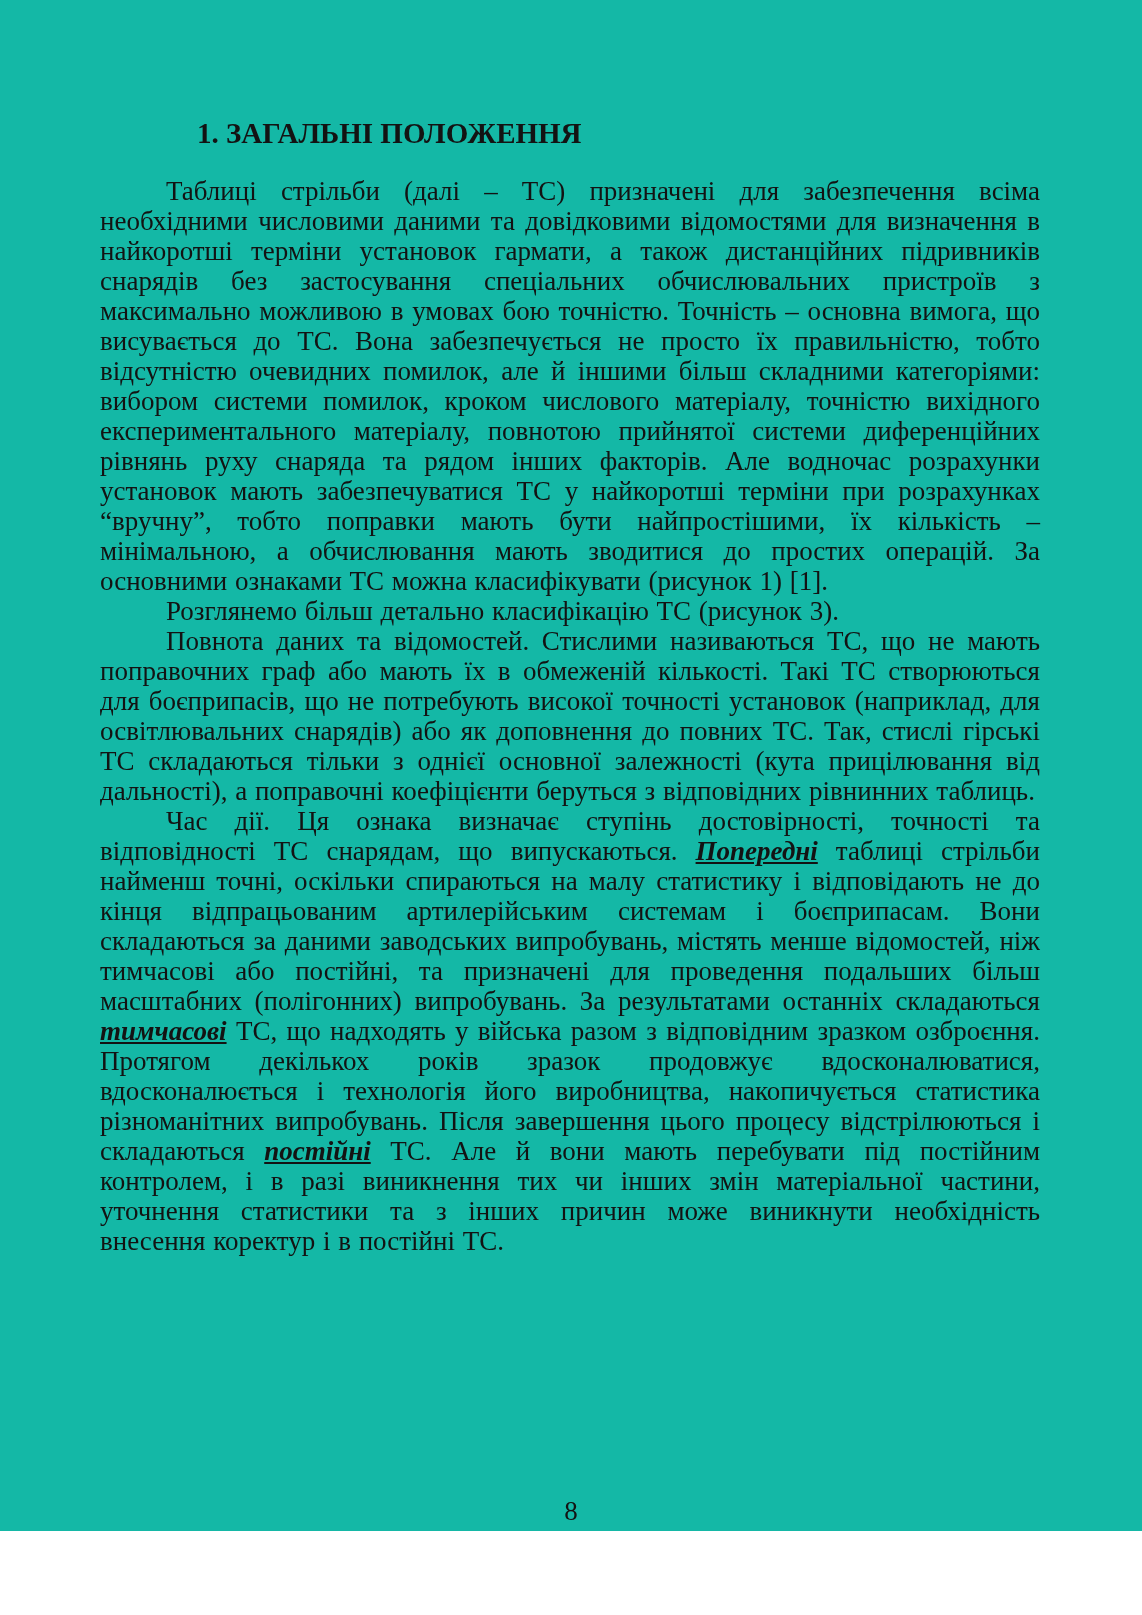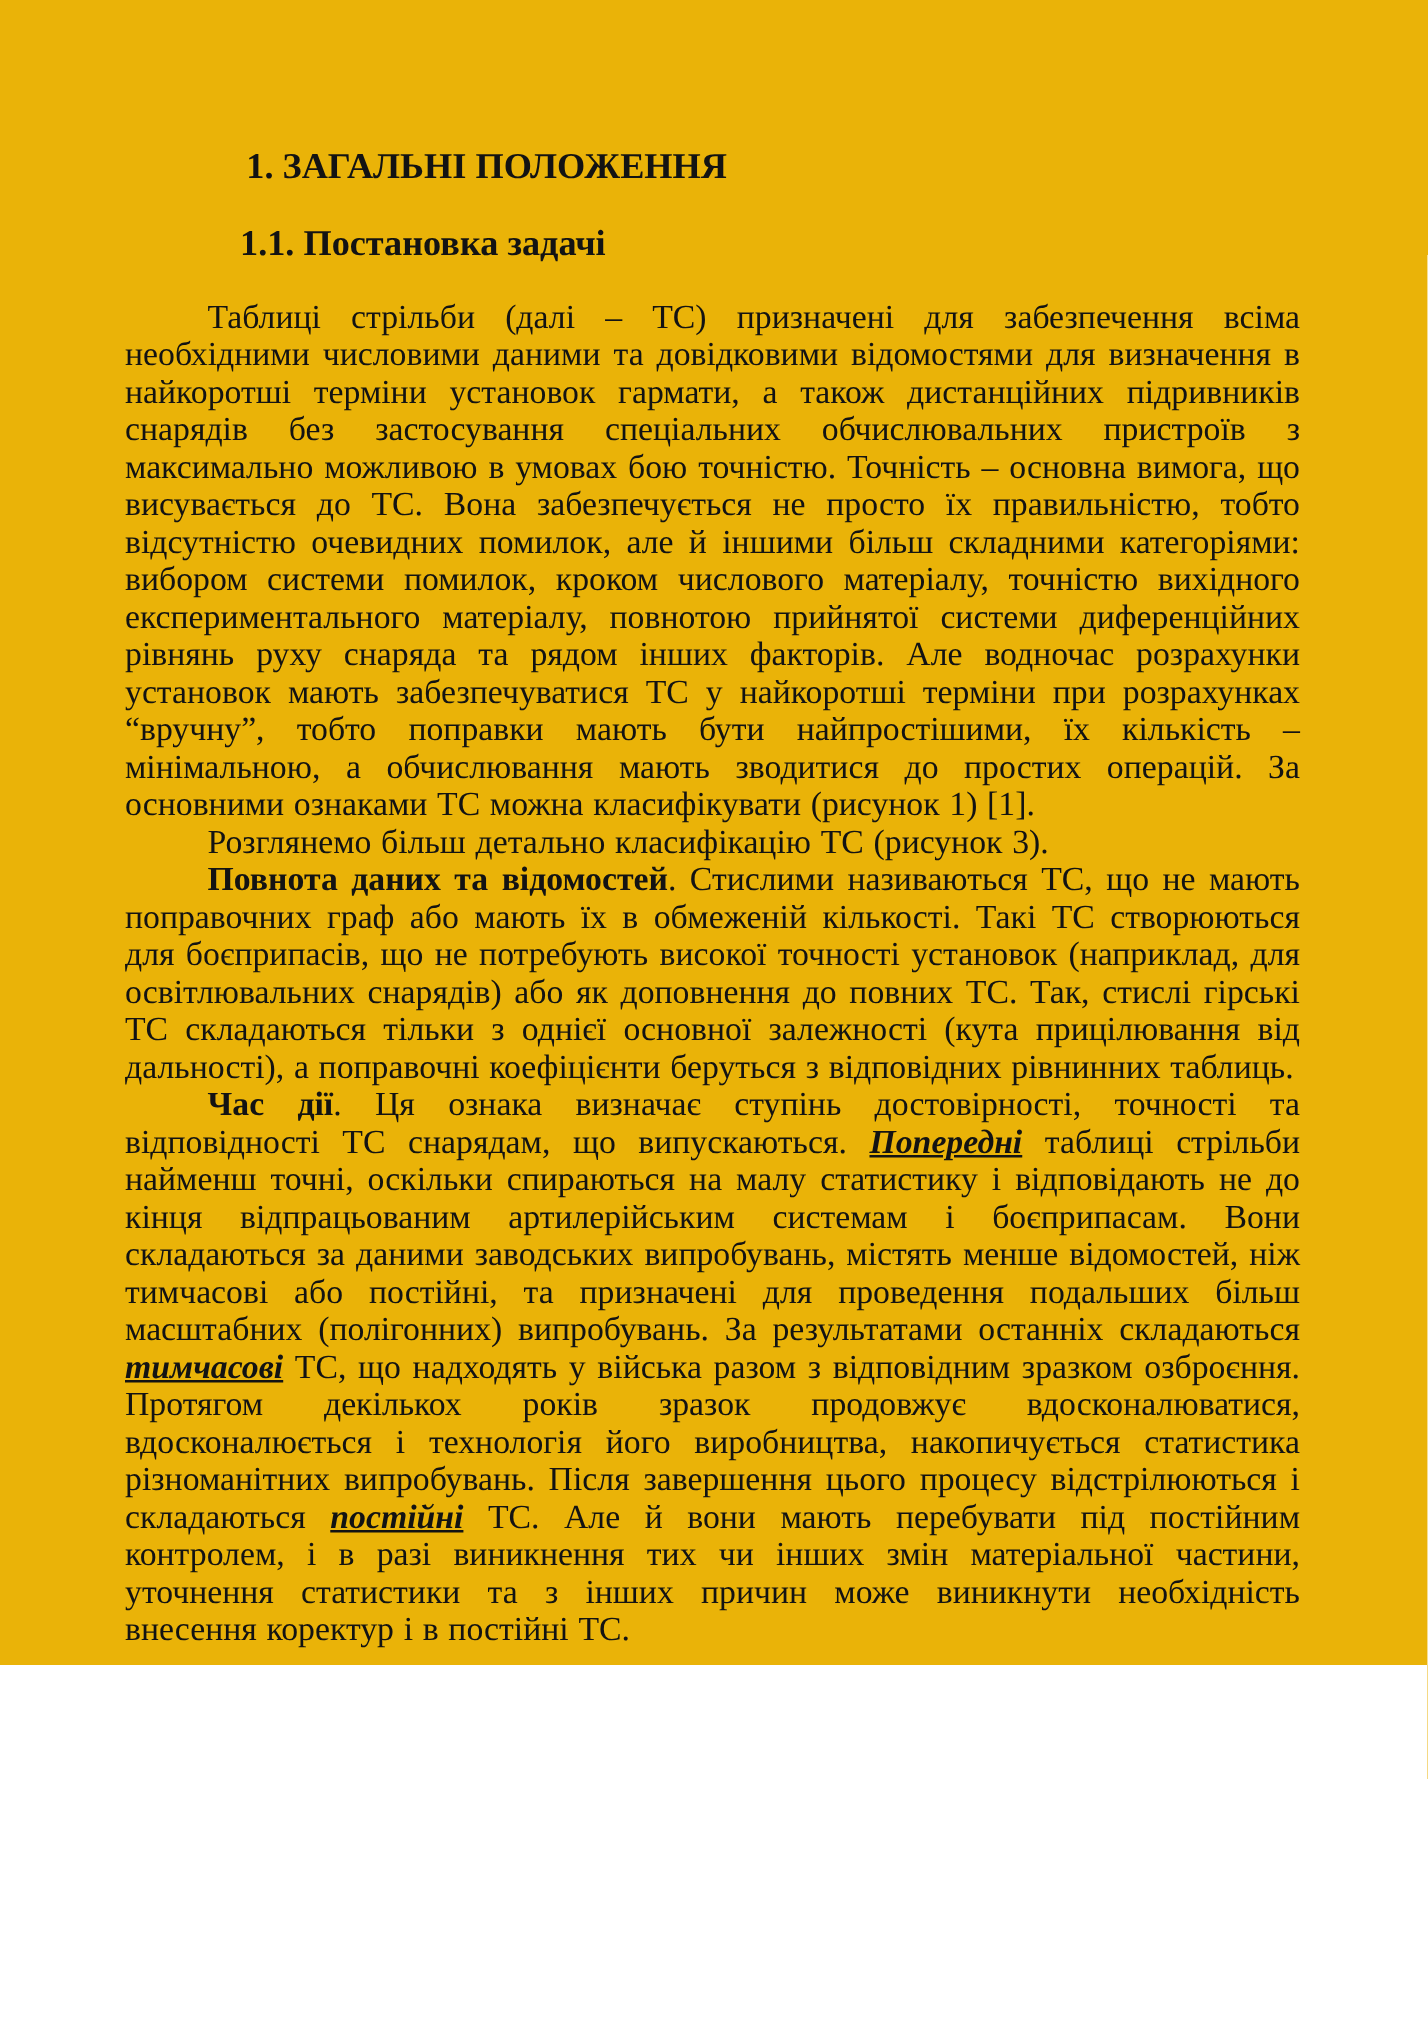--- a/index.html
+++ b/index.html
@@ -3,22 +3,22 @@
 <meta charset="utf-8">
 <style>
   html, body {
     margin: 0;
     padding: 0;
     background: #ffffff;
   }
   .page {
     position: relative;
     width: 1142px;
-    height: 1332px;
-    background: #eab308;
+    height: 1531px;
+    background: #14b8a6;
     font-family: "Liberation Serif", "DejaVu Serif", serif;
     color: #131313;
     overflow: hidden;
   }
   .content {
     position: absolute;
     left: 100px;
     top: 0;
     width: 940px;
   }
@@ -40,39 +40,38 @@
     margin: 0;
     font-size: 27px;
     line-height: 30px;
     text-align: justify;
     text-indent: 66px;
     word-spacing: 1px;
   }
   .para.first {
     margin-top: 28px;
   }
-  .b  { font-weight: 700; }
+  .b  { font-weight: 400; }
   .bi { font-weight: 700; font-style: italic; text-decoration: underline; }
   .page-number {
     position: absolute;
     left: 0;
     top: 1496px;
     width: 100%;
     text-align: center;
     font-size: 27px;
     line-height: 30px;
   }
 </style>
 </head>
 <body>
 
 <div class="page">
   <div class="content">
     <h1 class="h-chapter">1. ЗАГАЛЬНІ ПОЛОЖЕННЯ</h1>
-    <h2 class="h-section">1.1. Постановка задачі</h2>
 
     <p class="para first">Таблиці стрільби (далі – ТС) призначені для забезпечення всіма необхідними числовими даними та довідковими відомостями для визначення в найкоротші терміни установок гармати, а також дистанційних підривників снарядів без застосування спеціальних обчислювальних пристроїв з максимально можливою в умовах бою точністю. Точність – основна вимога, що висувається до ТС. Вона забезпечується не просто їх правильністю, тобто відсутністю очевидних помилок, але й іншими більш складними категоріями: вибором системи помилок, кроком числового матеріалу, точністю вихідного експериментального матеріалу, повнотою прийнятої системи диференційних рівнянь руху снаряда та рядом інших факторів. Але водночас розрахунки установок мають забезпечуватися ТС у найкоротші терміни при розрахунках “вручну”, тобто поправки мають бути найпростішими, їх кількість – мінімальною, а обчислювання мають зводитися до простих операцій. За основними ознаками ТС можна класифікувати (рисунок 1) [1].</p>
 
     <p class="para">Розглянемо більш детально класифікацію ТС (рисунок 3).</p>
 
     <p class="para"><span class="b">Повнота даних та відомостей</span><span>. Стислими називаються ТС, що не мають поправочних граф або мають їх в обмеженій кількості. Такі ТС створюються для боєприпасів, що не потребують високої точності установок (наприклад, для освітлювальних снарядів) або як доповнення до повних ТС. Так, стислі гірські ТС складаються тільки з однієї основної залежності (кута прицілювання від дальності), а поправочні коефіцієнти беруться з відповідних рівнинних таблиць.</span></p>
 
     <p class="para"><span class="b">Час дії</span><span>. Ця ознака визначає ступінь достовірності, точності та відповідності ТС снарядам, що випускаються. </span><span class="bi">Попередні</span><span> таблиці стрільби найменш точні, оскільки спираються на малу статистику і відповідають не до кінця відпрацьованим артилерійським системам і боєприпасам. Вони складаються за даними заводських випробувань, містять менше відомостей, ніж тимчасові або постійні, та призначені для проведення подальших більш масштабних (полігонних) випробувань. За результатами останніх складаються </span><span class="bi">тимчасові</span><span> ТС, що надходять у війська разом з відповідним зразком озброєння. Протягом декількох років зразок продовжує вдосконалюватися, вдосконалюється і технологія його виробництва, накопичується статистика різноманітних випробувань. Після завершення цього процесу відстрілюються і складаються </span><span class="bi">постійні</span><span> ТС. Але й вони мають перебувати під постійним контролем, і в разі виникнення тих чи інших змін матеріальної частини, уточнення статистики та з інших причин може виникнути необхідність внесення коректур і в постійні ТС.</span></p>
   </div>
 

